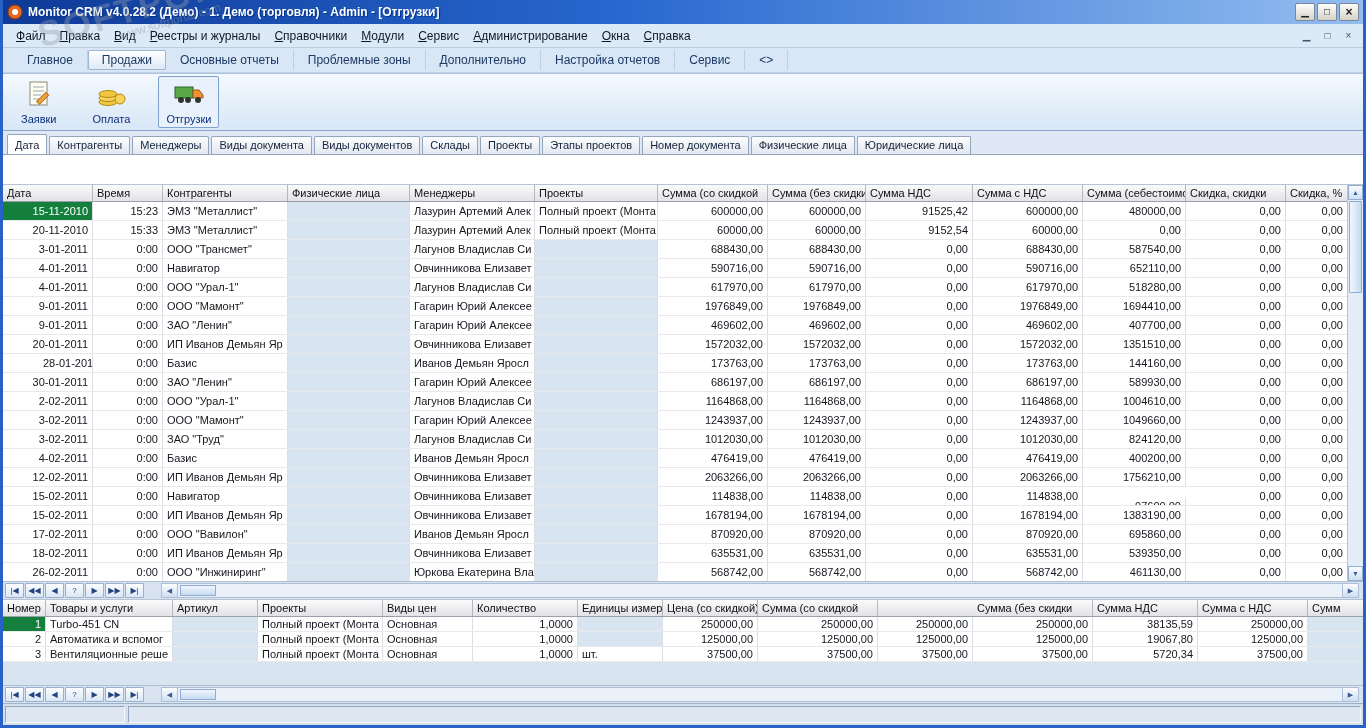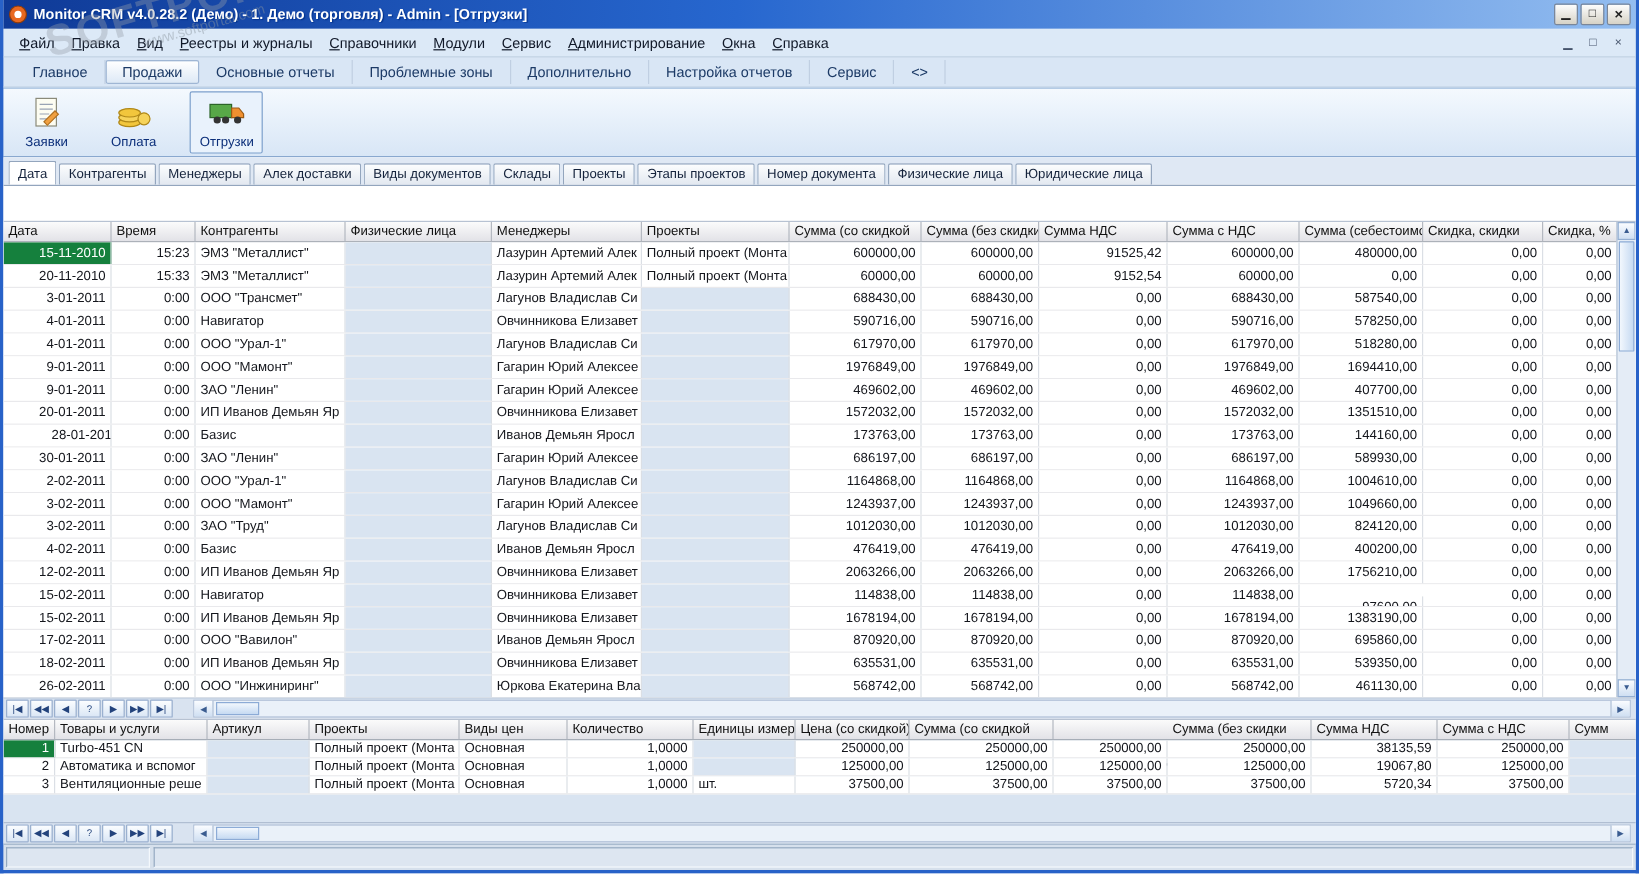--- a/index.html
+++ b/index.html
@@ -190,21 +190,21 @@
       </span>
       <span class="tool-label">Отгрузки</span>
     </button>
   </div>
 
   <div class="client">
     <div class="filtertabs" id="filter-tabs">
         <span class="filter-tab active">Дата</span>
         <span class="filter-tab">Контрагенты</span>
         <span class="filter-tab">Менеджеры</span>
-        <span class="filter-tab">Алек доставки</span>
+        <span class="filter-tab">Виды документа</span>
         <span class="filter-tab">Виды документов</span>
         <span class="filter-tab">Склады</span>
         <span class="filter-tab">Проекты</span>
         <span class="filter-tab">Этапы проектов</span>
         <span class="filter-tab">Номер документа</span>
         <span class="filter-tab">Физические лица</span>
         <span class="filter-tab">Юридические лица</span>
       </div>
     <div class="filterpanel"></div>
 
@@ -275,21 +275,21 @@
               <div class="gc num" style="width: 90px; line-height: 18px;">4-01-2011</div>
               <div class="gc num" style="width: 70px; line-height: 18px;">0:00</div>
               <div class="gc" style="width: 125px; line-height: 18px;">Навигатор</div>
               <div class="gc shade" style="width: 122px; line-height: 18px;"></div>
               <div class="gc" style="width: 125px; line-height: 18px;">Овчинникова Елизавет</div>
               <div class="gc shade" style="width: 123px; line-height: 18px;"></div>
               <div class="gc num" style="width: 110px; line-height: 18px;">590716,00</div>
               <div class="gc num" style="width: 98px; line-height: 18px;">590716,00</div>
               <div class="gc num" style="width: 107px; line-height: 18px;">0,00</div>
               <div class="gc num" style="width: 110px; line-height: 18px;">590716,00</div>
-              <div class="gc num" style="width: 103px; line-height: 18px;">578250,00</div>
+              <div class="gc num" style="width: 103px; line-height: 18px;">652110,00</div>
               <div class="gc num" style="width: 100px; line-height: 18px;">0,00</div>
               <div class="gc num" style="width: 62px; line-height: 18px;">0,00</div>
             </div>
             <div class="grow" style="height: 19px;">
               <div class="gc num" style="width: 90px; line-height: 18px;">4-01-2011</div>
               <div class="gc num" style="width: 70px; line-height: 18px;">0:00</div>
               <div class="gc" style="width: 125px; line-height: 18px;">ООО "Урал-1"</div>
               <div class="gc shade" style="width: 122px; line-height: 18px;"></div>
               <div class="gc" style="width: 125px; line-height: 18px;">Лагунов Владислав Си</div>
               <div class="gc shade" style="width: 123px; line-height: 18px;"></div>

